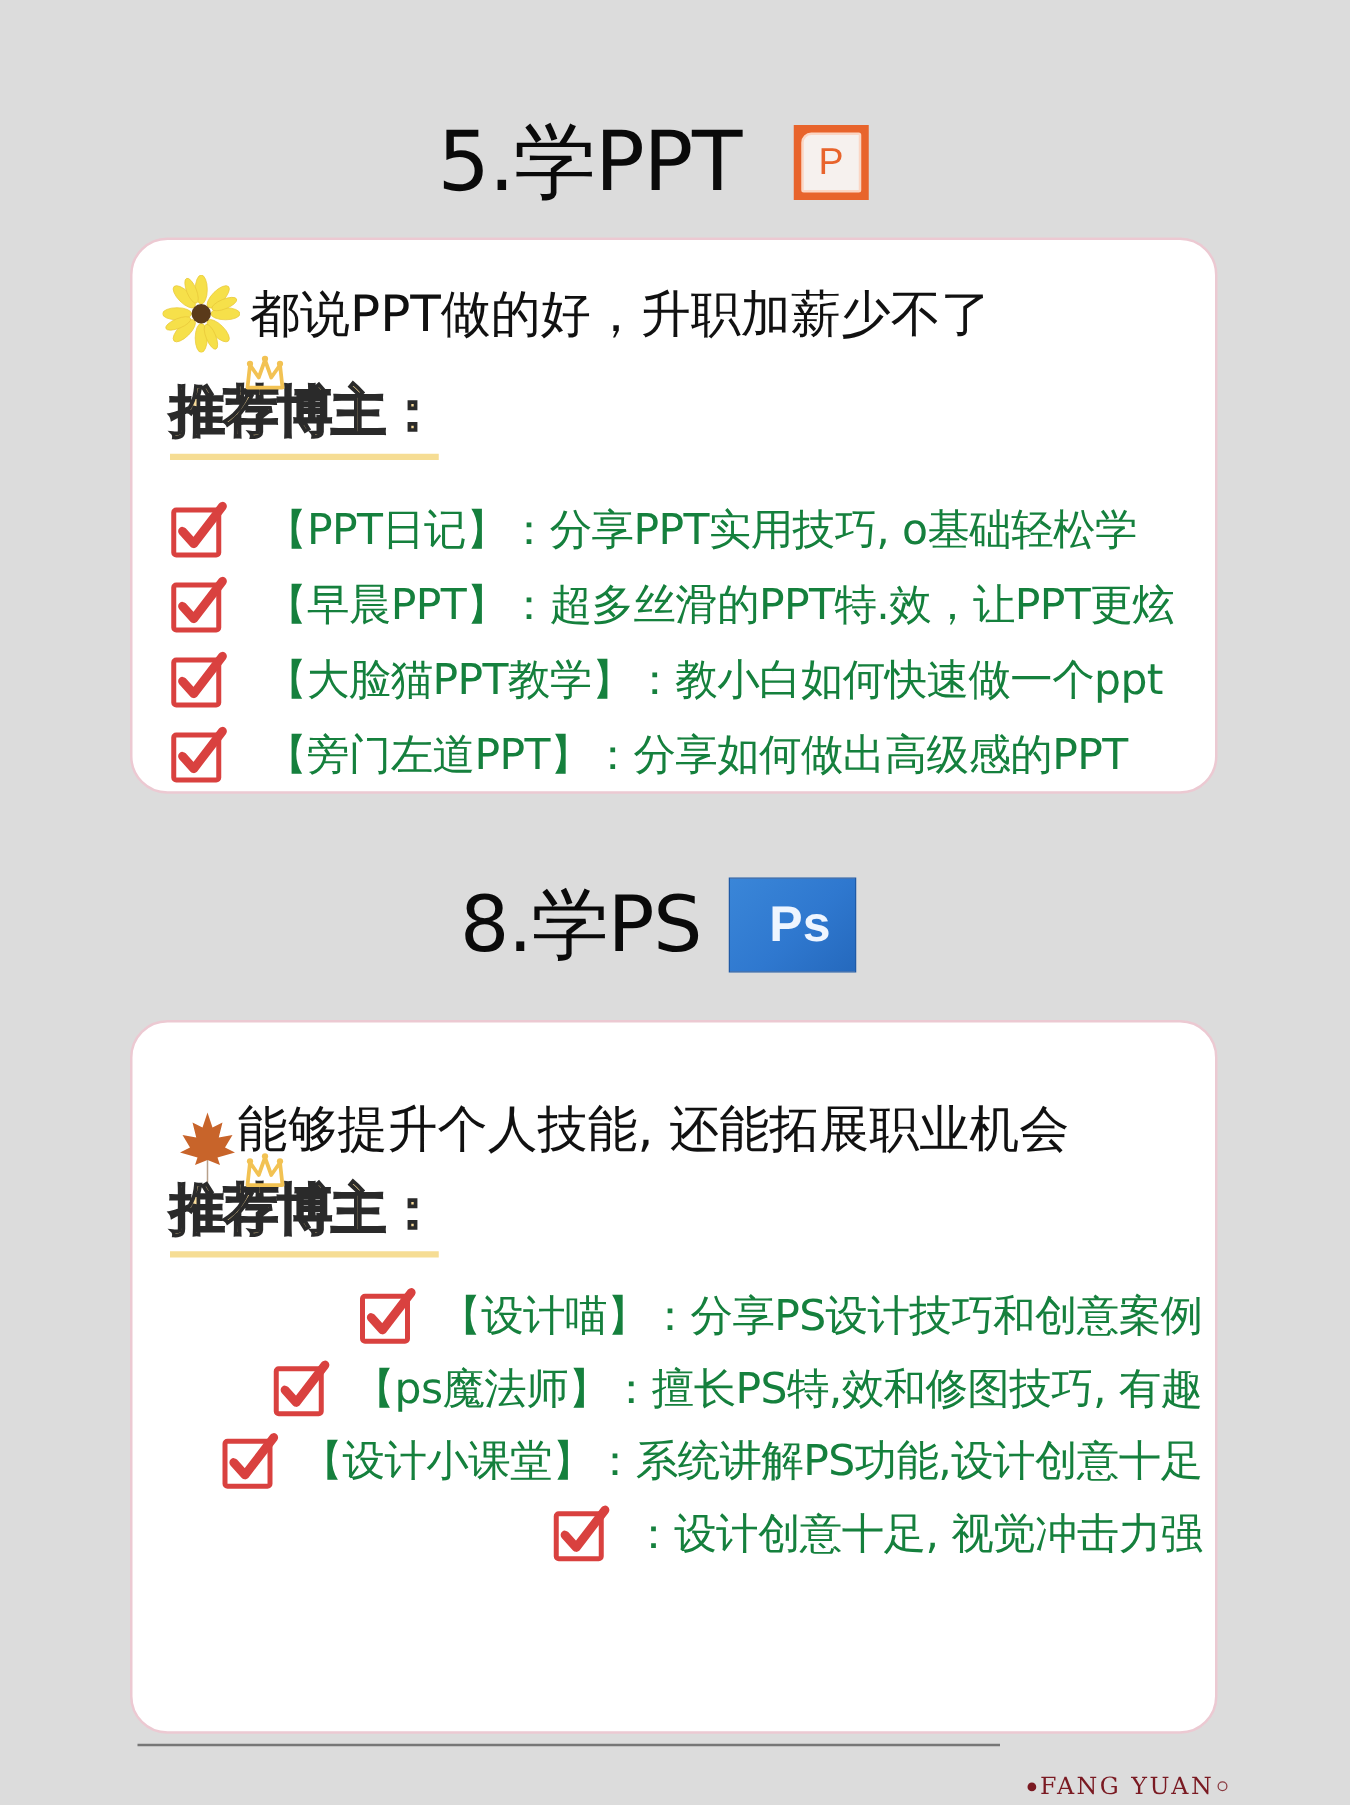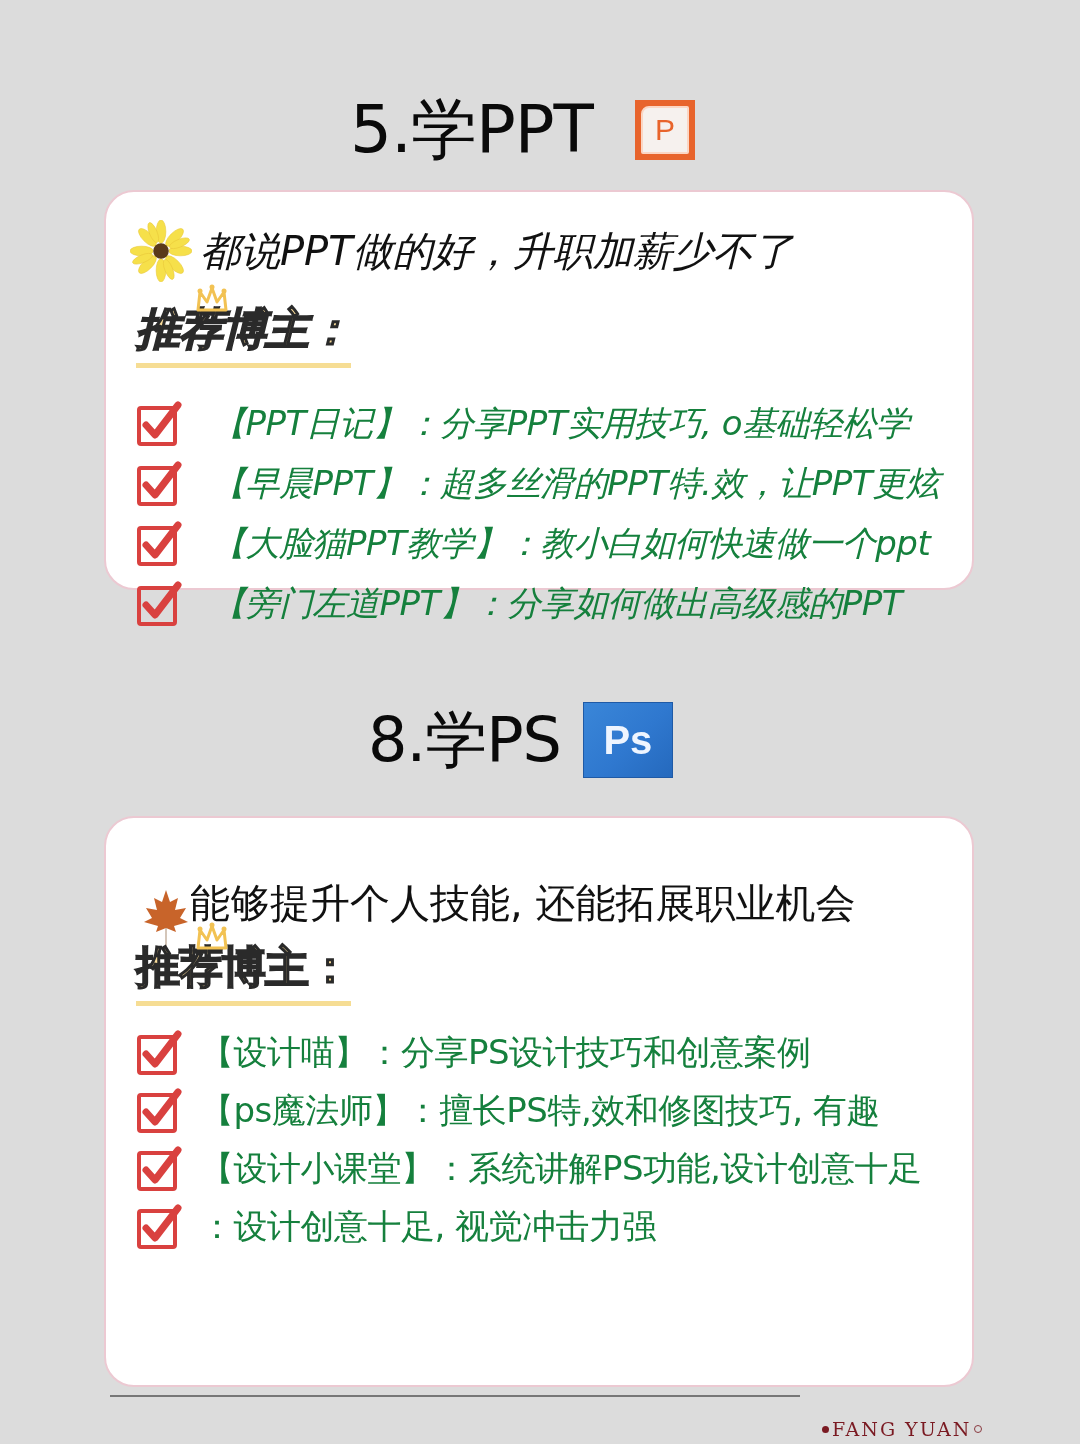--- a/index.html
+++ b/index.html
@@ -37,31 +37,31 @@
     color: #e8642c; font-size: 30px; font-family: "Liberation Sans", sans-serif;
     letter-spacing: 0;
   }
   .ps-logo {
     margin-left: 22px;
     width: 88px; height: 74px;
     background: linear-gradient(135deg, #3a86d8 0%, #2f78cf 55%, #2569bd 100%);
     border: 1px solid #1f5aa6;
     display: flex; align-items: center; justify-content: center;
     color: #eef5ff; font-size: 40px; font-weight: bold;
-    font-family: "Liberation Sans", sans-serif; letter-spacing: 0;
+    font-family: "Liberation Sans", sans-serif; letter-spacing: 0; padding-left: 12px;
   }
   .card {
     position: absolute;
     left: 104px; width: 870px;
     background: #ffffff;
     border: 2px solid #ecc9d2;
     border-radius: 30px;
     box-sizing: border-box;
   }
-  .card-1 { top: 190px; height: 400px; font-style: italic; }
+  .card-1 { top: 190px; height: 445px; }
   .card-2 { top: 816px; height: 571px; }
   .intro {
     position: absolute;
     display: flex; align-items: center;
     font-size: 40px; color: #111;
     white-space: nowrap;
   }
   .card-1 .intro { left: 24px; top: 28px; }
   .card-2 .intro { left: 36px; top: 40px; }
   .flower {
@@ -83,21 +83,21 @@
   .crown { position: absolute; left: 58px; top: -18px; width: 36px; height: 36px; }
   .items { position: absolute; left: 30px; right: 10px; margin: 0; padding: 0; list-style: none; }
   .card-1 .items { top: 202px; }
   .card-2 .items { top: 206px; }
   .item {
     display: flex; align-items: center;
     height: 60px;
     font-size: 34px; white-space: nowrap; color: #15803d;
     letter-spacing: -0.5px;
   }
-  .card-2 .item { height: 58px; }
+  .card-2 .item { height: 58px; justify-content: flex-end; }
   .checkbox {
     width: 46px; height: 46px; flex: 0 0 46px;
     margin-right: 30px;
   }
   .card-2 .checkbox { margin-right: 18px; }
   .footer-line {
     position: absolute; left: 110px; top: 1395px;
     width: 690px; height: 2px; background: #777;
   }
   .signature {

